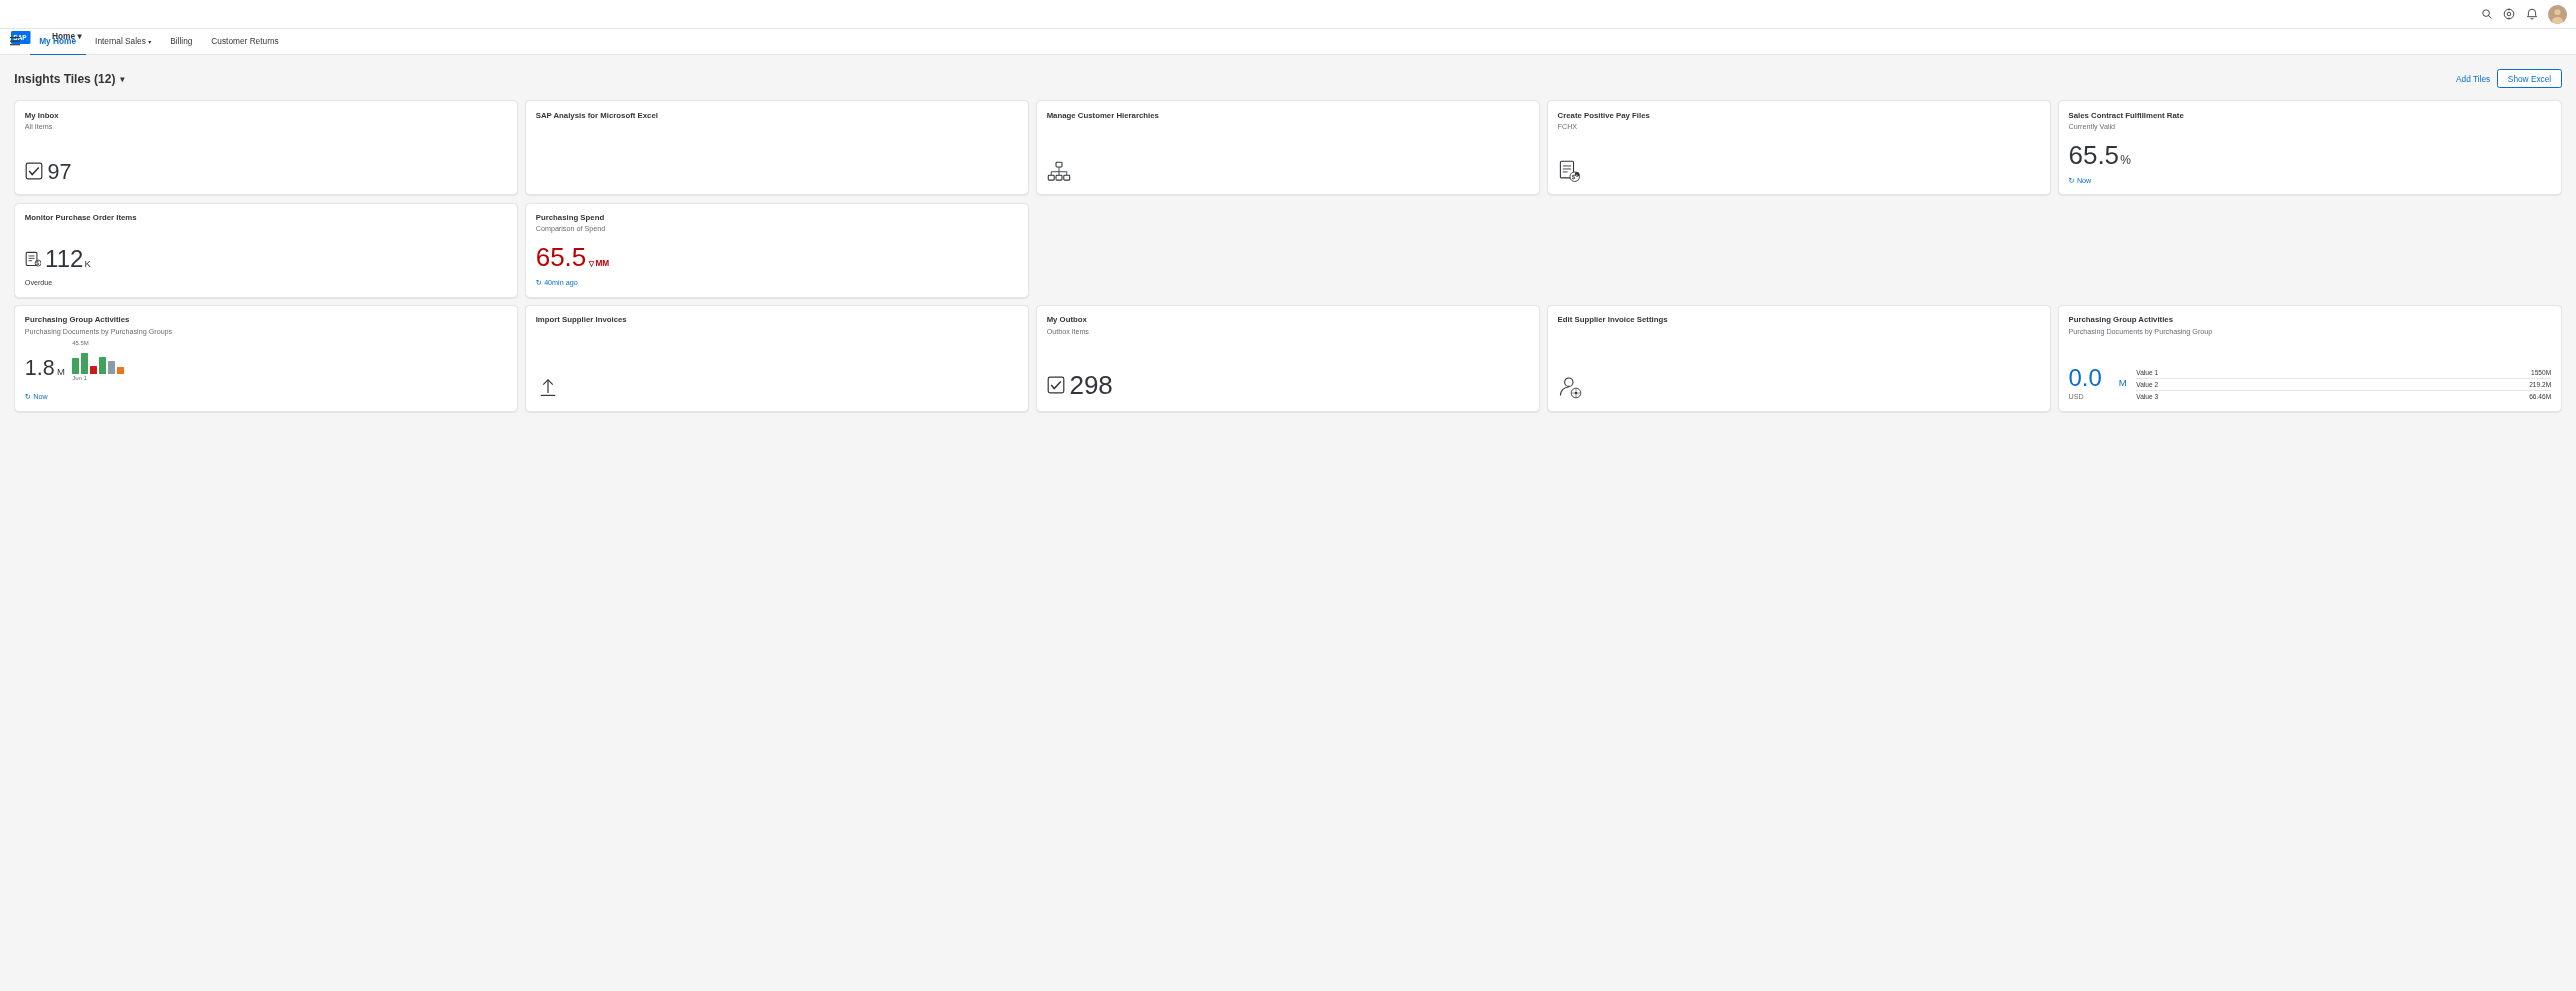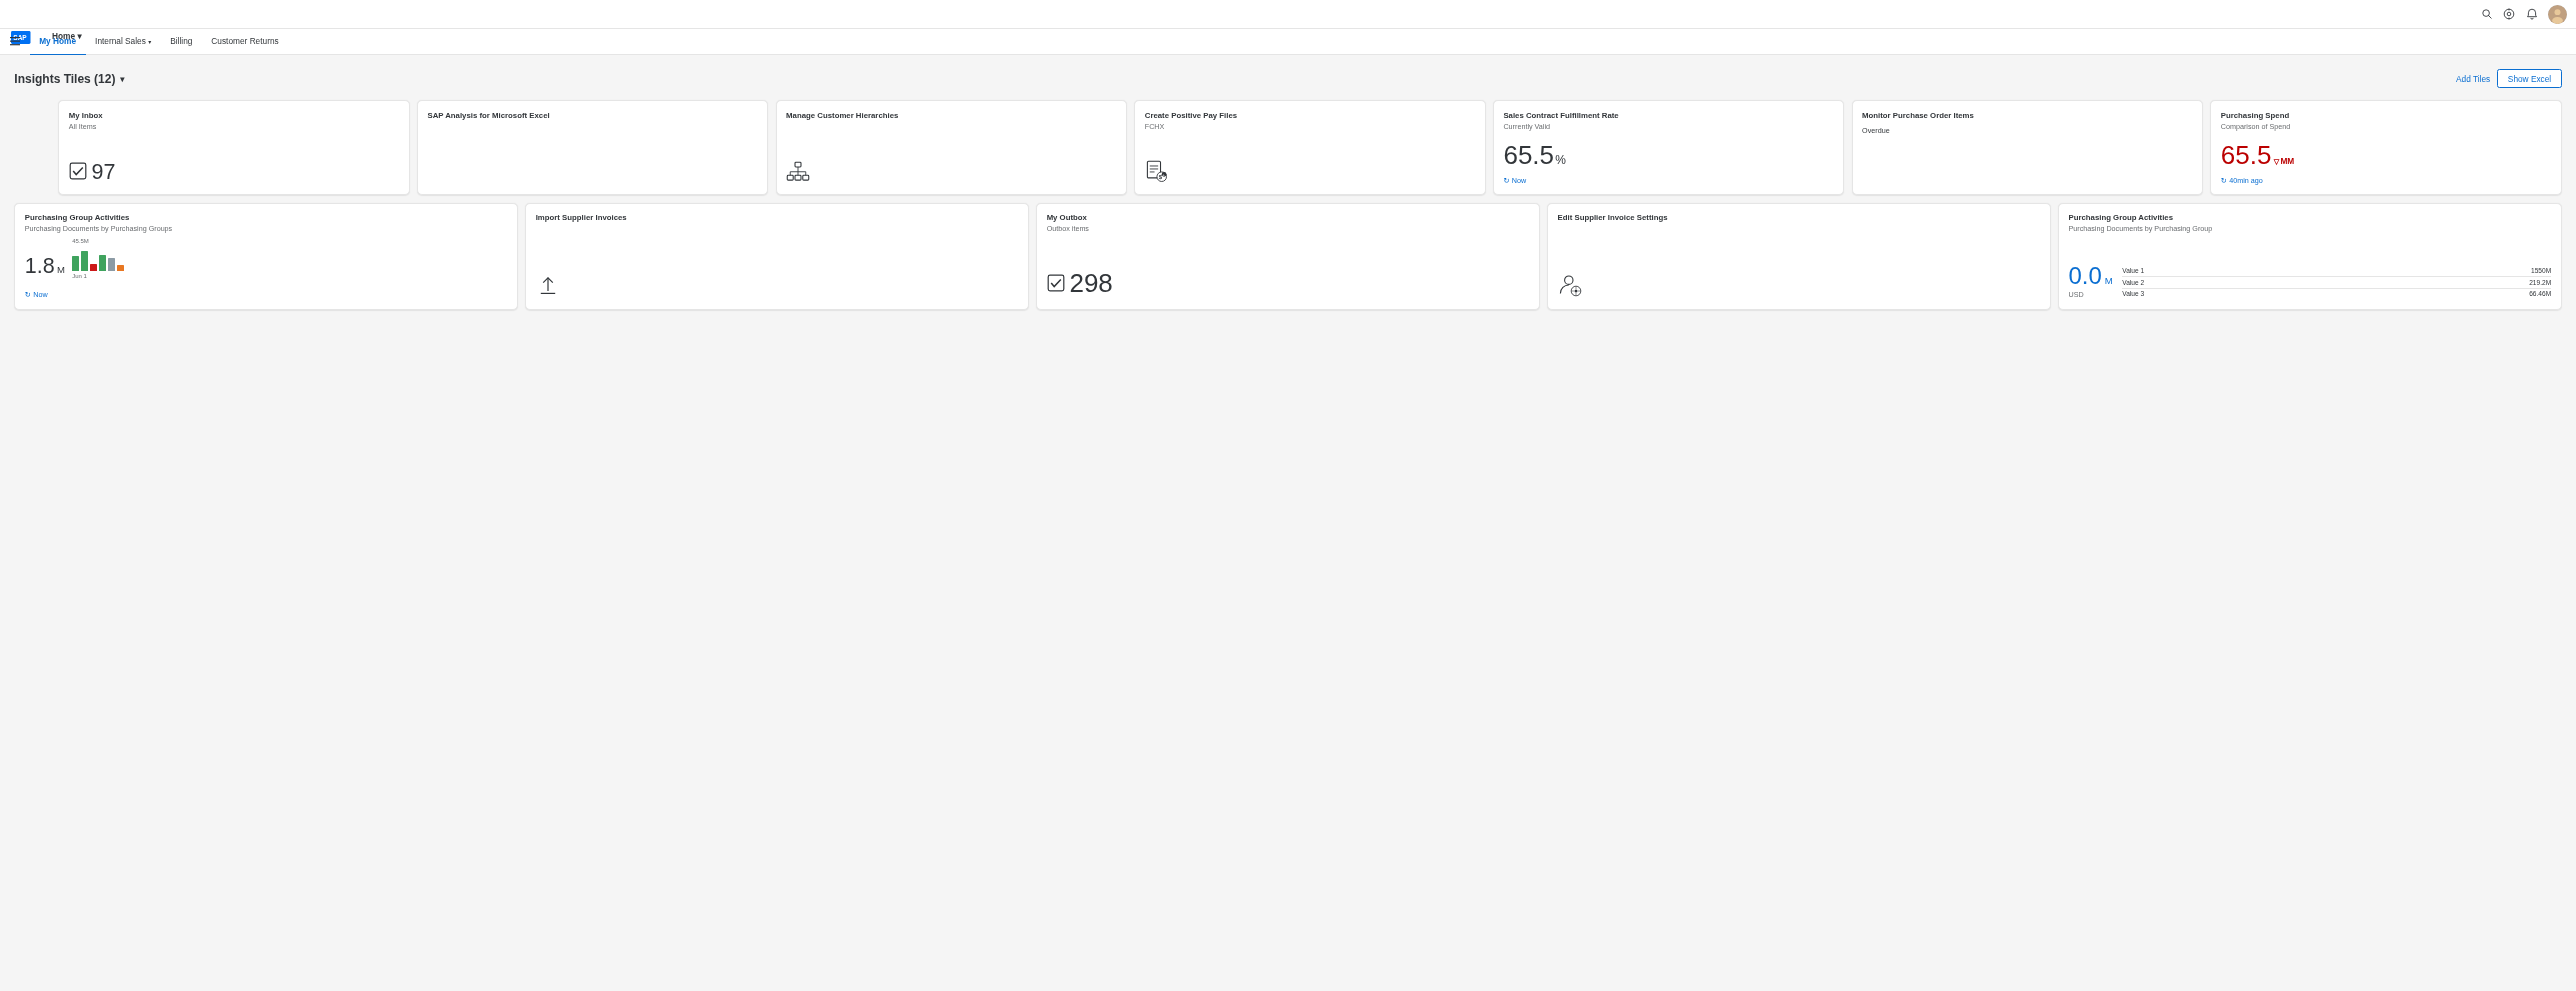--- a/index.html
+++ b/index.html
@@ -66,21 +66,21 @@
       color: #0a6ed1;
       background: #fff;
       padding: 3.6px 9.5px;
       border-radius: 2.4px;
       font-size: 8.3px;
       cursor: pointer;
     }
 
     
     .tile-row { display: grid; gap: 7.2px; margin-bottom: 7.2px; }
-    .tile-row-top { grid-template-columns: repeat(7, 1fr); margin-left: 44px; }
+    .tile-row-top { grid-template-columns: repeat(5, 1fr); }
     .tile-row-bottom { grid-template-columns: repeat(5, 1fr); }
 
     
     .tile {
       background: #fff;
       border-radius: 4.8px;
       padding: 9.5px;
       min-height: 95px;
       display: flex;
       flex-direction: column;
@@ -257,20 +257,38 @@
         </div>
       </div>
       <div class="tile-footer">
         <span style="color:#0a6ed1;">↻</span>
         <span style="color:#0a6ed1;">Now</span>
       </div>
     </div>
 
     <div class="tile">
       <div class="tile-title">Monitor Purchase Order Items</div>
+      <div class="tile-body">
+        <div style="display:flex;align-items:center;gap:3.6px;">
+          <div>
+            <svg width="16.7" height="16.7" viewBox="0 0 28 28" fill="none" style="font-size:14px">
+              <rect x="2" y="4" width="18" height="22" rx="2" stroke="#32363a" stroke-width="1.8"></rect>
+              <line x1="6" y1="10" x2="16" y2="10" stroke="#32363a" stroke-width="1.5"></line>
+              <line x1="6" y1="14" x2="16" y2="14" stroke="#32363a" stroke-width="1.5"></line>
+              <line x1="6" y1="18" x2="12" y2="18" stroke="#32363a" stroke-width="1.5"></line>
+              <circle cx="22" cy="22" r="5" fill="white" stroke="#32363a" stroke-width="1.5"></circle>
+              <text x="18.5" y="25.5" font-size="9" fill="#32363a" font-weight="bold">$</text>
+            </svg>
+          </div>
+          <div style="display:flex;align-items:baseline;gap:1.2px;">
+            <span style="font-size:24px;font-weight:300;color:#32363a;">112</span>
+            <span style="font-size:9.5px;color:#32363a;">K</span>
+          </div>
+        </div>
+      </div>
       <div class="tile-footer overdue">
         <span>Overdue</span>
       </div>
     </div>
 
     <div class="tile">
       <div class="tile-title">Purchasing Spend</div>
       <div class="tile-subtitle">Comparison of Spend</div>
       <div class="tile-body">
         <div style="display:flex;align-items:baseline;gap:1.2px;">
@@ -366,21 +384,21 @@
         </div>
       </div>
     </div>
 
     <div class="tile" style="min-height:107px;">
       <div class="tile-title">Purchasing Group Activities</div>
       <div class="tile-subtitle">Purchasing Documents by Purchasing Group</div>
       <div class="tile-body" style="align-items:flex-end;">
         <div style="display:flex;gap:9.5px;align-items:flex-end;width:100%;">
           <div style="display:flex;flex-direction:column;justify-content:flex-end;">
-            <div style="display:flex;align-items:baseline;gap:3px;">
+            <div style="display:flex;align-items:baseline;gap:17px;">
               <span style="font-size:24px;font-weight:300;color:#0a6ed1;">0.0</span>
               <span style="font-size:9.5px;color:#0a6ed1;">M</span>
             </div>
             <div style="font-size:7.2px;color:#6a6d70;">USD</div>
           </div>
           <div style="flex:1;">
             <div style="display:flex;justify-content:space-between;font-size:6.6px;color:#32363a;padding:1.8px 0;border-bottom:0.6px solid #e5e5e5;">
               <span>Value 1</span>
               <span>1550M</span>
             </div>

